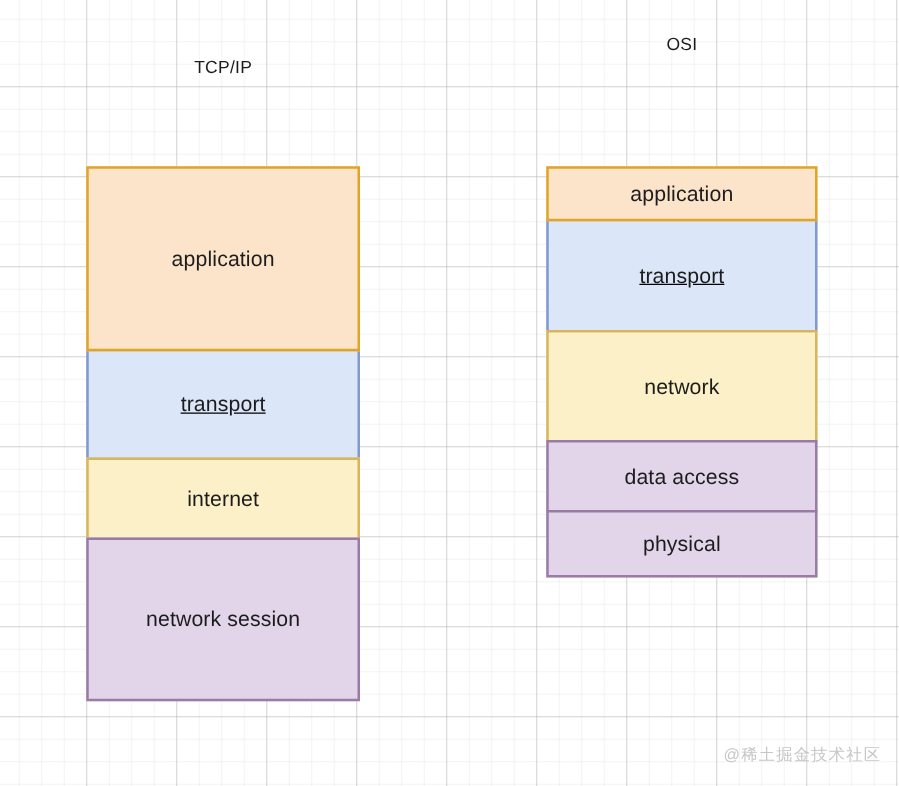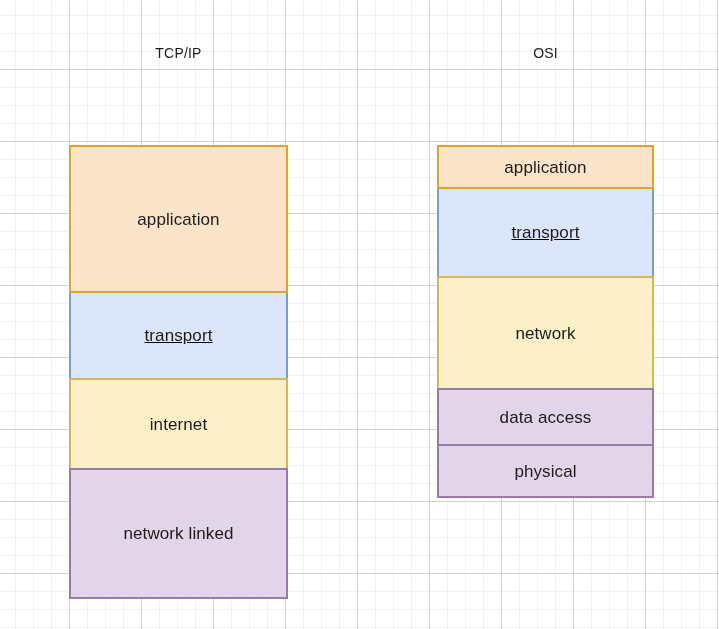--- a/index.html
+++ b/index.html
@@ -37,39 +37,39 @@
   
   .col-title {
     position: absolute;
     font-size: 14px;
     color: #1c1c1c;
     letter-spacing: 0.2px;
     white-space: nowrap;
     text-align: center;
   }
   #title-tcpip { left: 69px;  top: 45px; width: 219px; }
-  #title-osi   { left: 437px; top: 45px; width: 217px; text-align: center; }
+  #title-osi   { left: 437px; top: 27px; width: 217px; text-align: center; }
 
   
   .stack {
     position: absolute;
   }
   #stack-tcpip { left: 69px;  top: 129px; width: 219px; }
   #stack-osi   { left: 437px; top: 129px; width: 217px; }
 
   .layer {
     box-sizing: border-box;
     border: 2px solid #888;
     margin-top: -2px;
     display: flex;
     align-items: center;
     justify-content: center;
     position: relative;
   }
-  .layer:first-child { margin-top: 16px; }
+  .layer:first-child { margin-top: 4px; }
 
   .layer-label {
     font-size: 17px;
     color: #1c1c1c;
     line-height: 1;
     white-space: nowrap;
     letter-spacing: 0.1px;
   }
 
   
@@ -105,40 +105,41 @@
 
   <div class="col-title" id="title-osi">OSI</div>
 
   <div class="stack" id="stack-tcpip">
       <div class="layer theme-peach" style="height: 148px;">
         <span class="layer-label">application</span>
       </div>
       <div class="layer theme-blue" style="height: 89px;">
         <span class="layer-label">transport</span>
       </div>
-      <div class="layer theme-yellow" style="height: 92px;">
+      <div class="layer theme-yellow" style="height: 66px;">
         <span class="layer-label">internet</span>
       </div>
       <div class="layer theme-purple" style="height: 131px;">
-        <span class="layer-label">network linked</span>
+        <span class="layer-label">network session</span>
       </div>
     </div>
 
   <div class="stack" id="stack-osi">
       <div class="layer theme-peach" style="height: 44px;">
         <span class="layer-label">application</span>
       </div>
       <div class="layer theme-blue" style="height: 91px;">
         <span class="layer-label">transport</span>
       </div>
-      <div class="layer theme-yellow" style="height: 114px;">
+      <div class="layer theme-yellow" style="height: 90px;">
         <span class="layer-label">network</span>
       </div>
       <div class="layer theme-purple" style="height: 58px;">
         <span class="layer-label">data access</span>
       </div>
       <div class="layer theme-purple" style="height: 54px;">
         <span class="layer-label">physical</span>
       </div>
     </div>
 
+  <div id="watermark">@稀土掘金技术社区</div>
 
 </div>
 
 </body></html>

